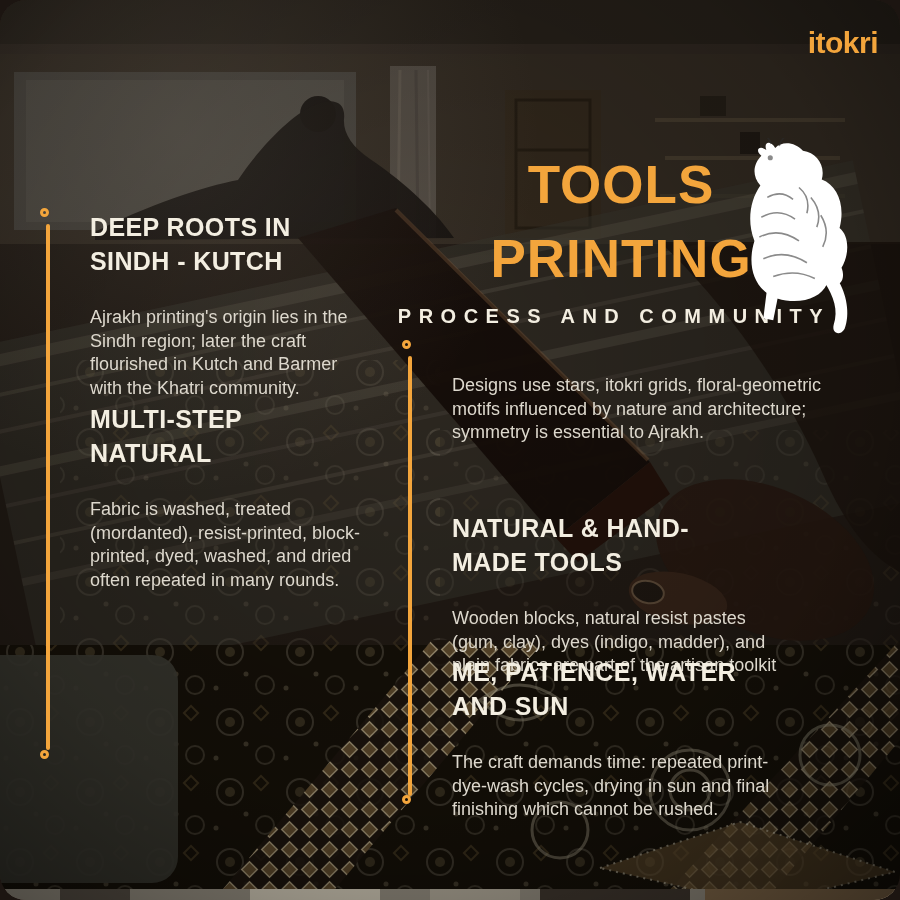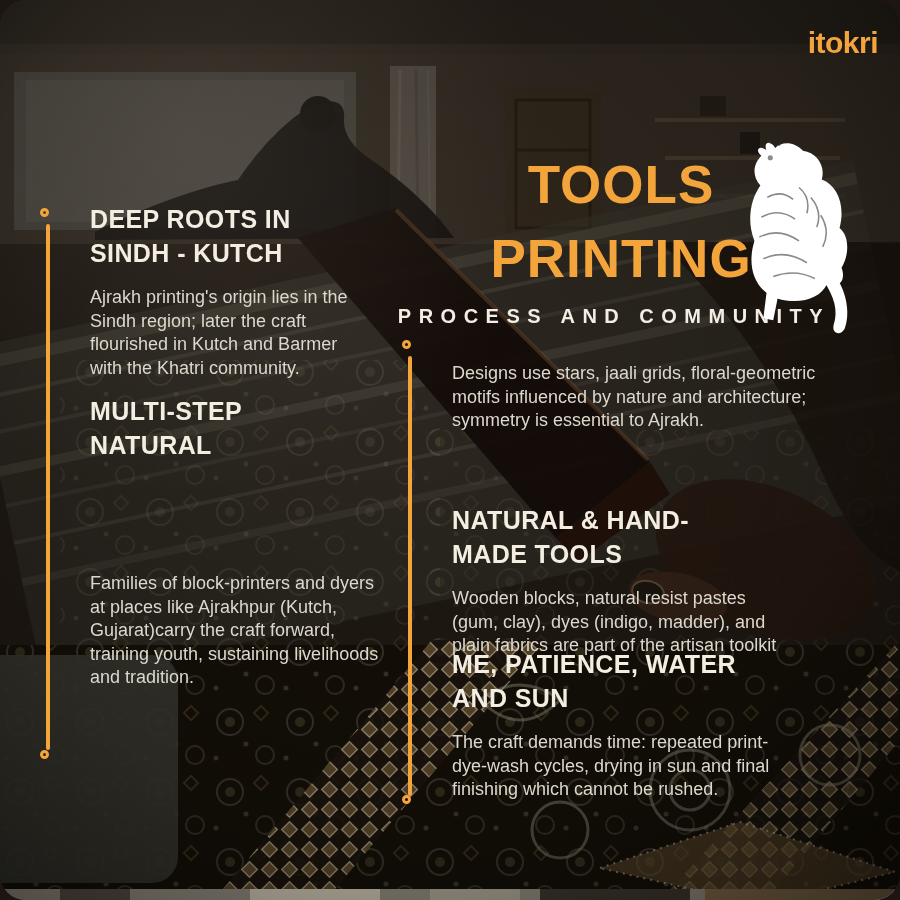--- a/index.html
+++ b/index.html
@@ -62,24 +62,24 @@
   .tl-left-dot-bottom{left:40px;top:750px;}
   .tl-right-line{left:408px;top:356px;height:440px;}
   .tl-right-dot-top{left:402px;top:340px;}
   .tl-right-dot-bottom{left:402px;top:795px;}
 
   
   .sec{position:absolute;z-index:20;}
   .sec h3{
     color:var(--heading_cream);
     font-size:25px;line-height:34px;font-weight:700;
-    letter-spacing:.4px;white-space:pre-line;
+    letter-spacing:.4px;white-space:pre-line;margin-top:8px;
   }
   .sec p{
-    margin-top:16px;
+    margin-top:28px;
     color:var(--body_text);
     font-size:18px;line-height:23.5px;font-weight:400;
     white-space:pre-line;
   }
   .sec-l{left:90px;width:340px;}
   .sec-r{left:452px;width:440px;}
   .sec-l1{top:202px;}
   .sec-l2{top:394px;}
   .sec-l3{top:556px;}
   .sec-r1{top:346px;}
@@ -244,31 +244,30 @@
     <h3>DEEP ROOTS IN
 SINDH - KUTCH</h3>
     <p> Ajrakh printing's origin lies in the
 Sindh region; later the craft
 flourished in Kutch and Barmer
 with the Khatri community.</p>
   </div>
   <div class="sec sec-l sec-l2">
     <h3>MULTI-STEP
 NATURAL</h3>
+    <p>Fabric is washed, treated
+(mordanted), resist-printed, block-
+printed, dyed, washed, and dried
+often repeated in many rounds.</p>
   </div>
   <div class="sec sec-l sec-l3">
-    <p> Families of block-printers and dyers
-at places like Ajrakhpur (Kutch,
-Gujarat)carry the craft forward,
-training youth, sustaining livelihoods
-and tradition.</p>
   </div>
 
   <div class="sec sec-r sec-r1">
-    <p> Designs use stars, jaali grids, floral-geometric
+    <p> Designs use stars, itokri grids, floral-geometric
 motifs influenced by nature and architecture;
 symmetry is essential to Ajrakh.</p>
   </div>
   <div class="sec sec-r sec-r2">
     <h3>NATURAL &amp; HAND-
 MADE TOOLS</h3>
     <p> Wooden blocks, natural resist pastes
 (gum, clay), dyes (indigo, madder), and
 plain fabrics are part of the artisan toolkit</p>
   </div>

